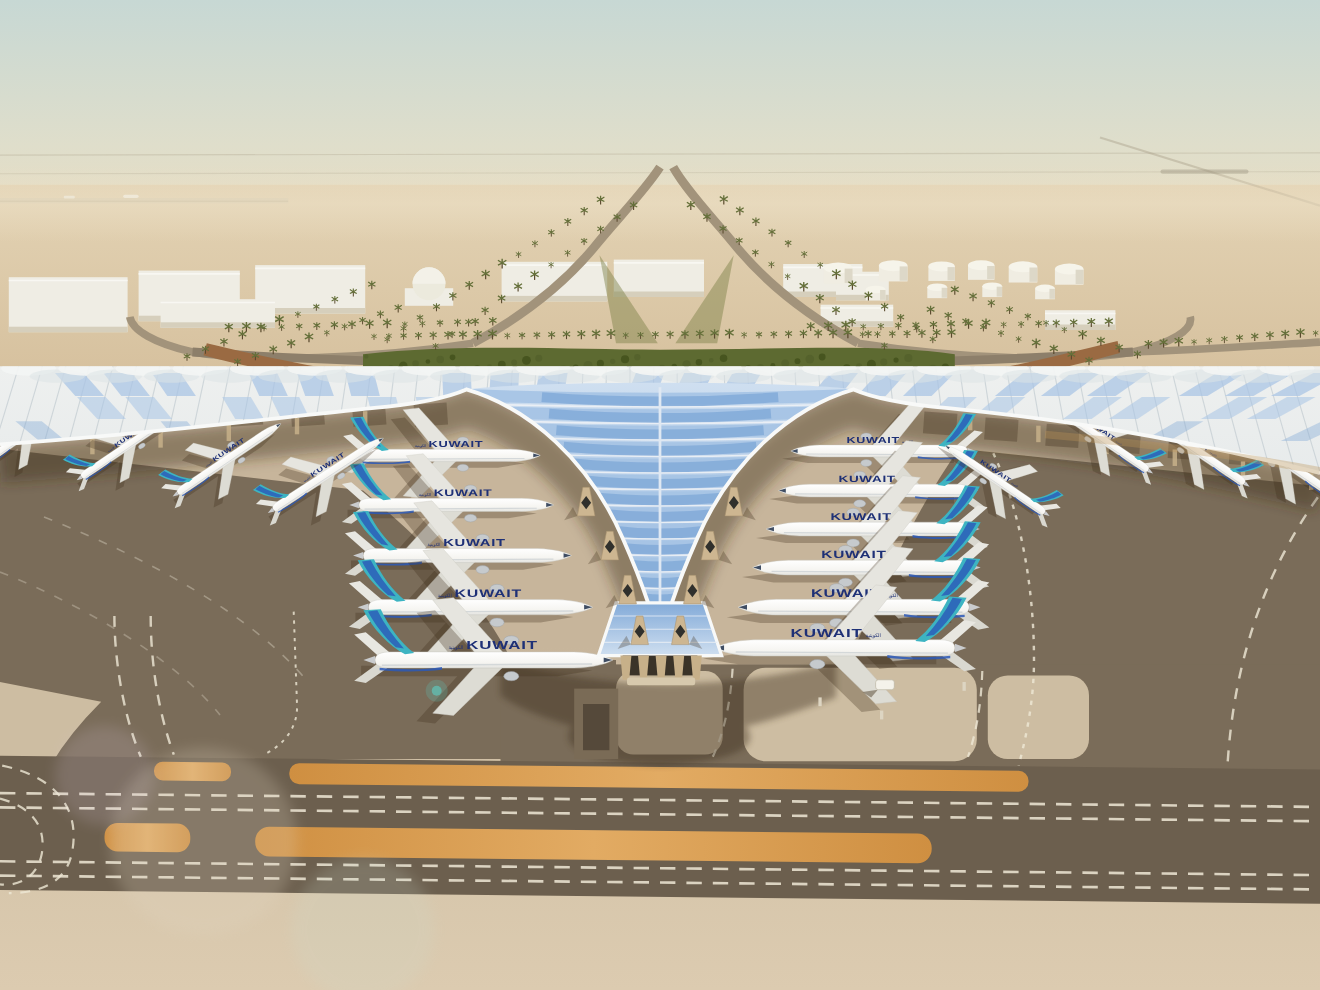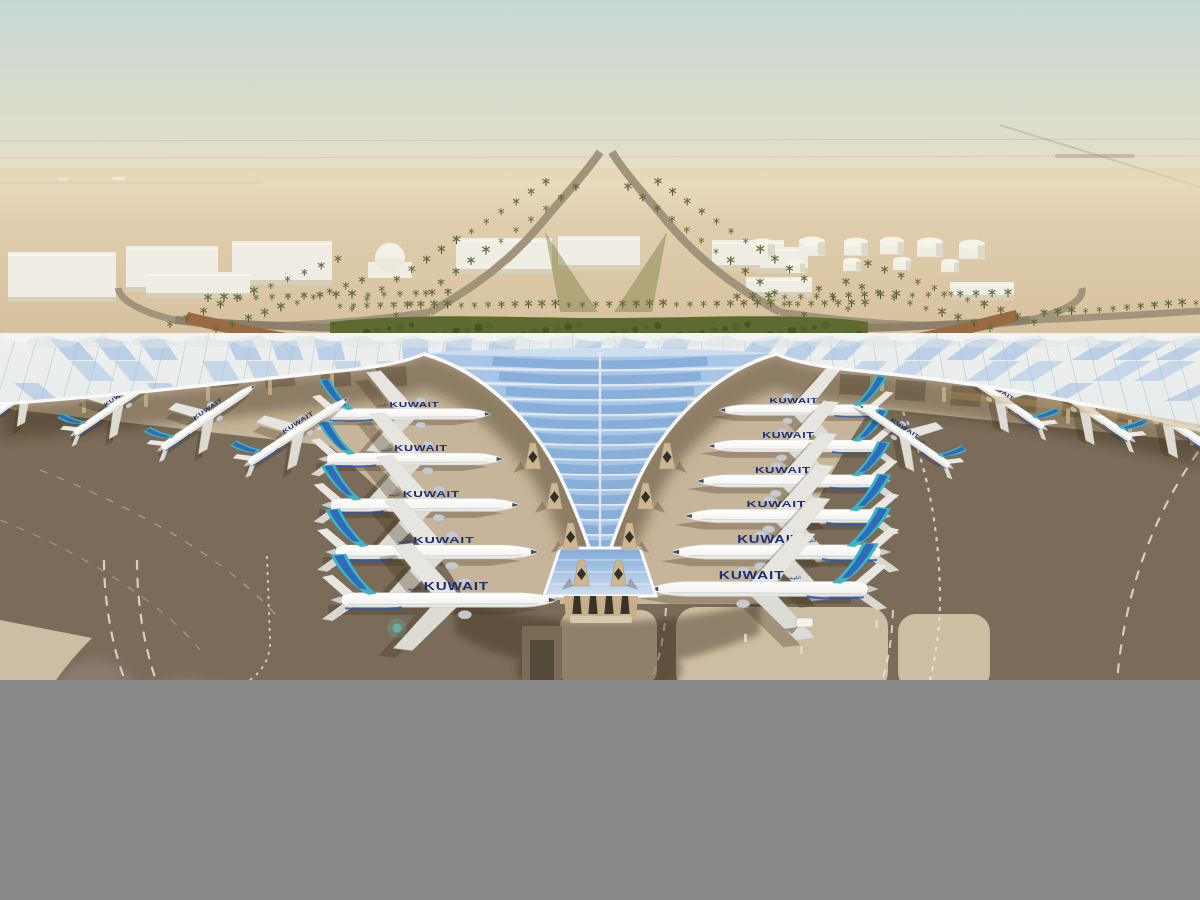--- a/index.html
+++ b/index.html
@@ -1,16 +1,16 @@
 <!DOCTYPE html>
 <html style="--sky_top: #c7d8d4; --sky_mid: #dfdecb; --horizon: #e9dcbf; --desert_far: #e3d3b4; --desert_near: #d5bf9c; --haze: #ece0c6; --building: #efede4; --building_shade: #d6cfbc; --tank: #f0ede2; --road: #a2937b; --road_dark: #8d7f6a; --ramp_wall: #9a6a42; --palm: #65703a; --hedge: #5d6a31; --hedge_dark: #47551f; --roof_light: #eef0ef; --roof_shade: #dde3e6; --roof_rib: #c6ced3; --fascia: #f8f9f8; --glass: #a7c4e5; --glass_deep: #82aad8; --glass_pale: #cfdff0; --shadow: #3e2f1c; --apron: #c7b59b; --apron_dark: #b2a086; --asphalt: #7a6c59; --asphalt_dark: #6c5f4e; --island: #cdbda2; --orange1: #cf8f41; --orange2: #e2ab63; --marking: #efe8d6; --concrete: #d3c3a8; --concrete_light: #dccbb0; --fuselage: #f5f4f0; --belly: #cfd3d6; --teal: #3db4c2; --navy: #2b59b8; --title_navy: #1e3076; --column_tan: #c7b089; --pod_tan: #cdb691;"><head>
 <meta charset="utf-8">
 <style>
   html,body{margin:0;padding:0;background:#888;font-family:"Liberation Sans",sans-serif;}
-  #stage{position:relative;width:1200px;height:680px;overflow:hidden;background:#ffffff;}
+  #stage{position:relative;width:1200px;height:900px;overflow:hidden;background:#ffffff;}
   svg text{font-family:"Liberation Sans","DejaVu Sans",sans-serif;}
 </style>
 </head>
 <body>
 
 <div id="stage">
   
 
   <svg id="scene" width="1200" height="900" viewBox="0 0 1200 900">
     <defs>

